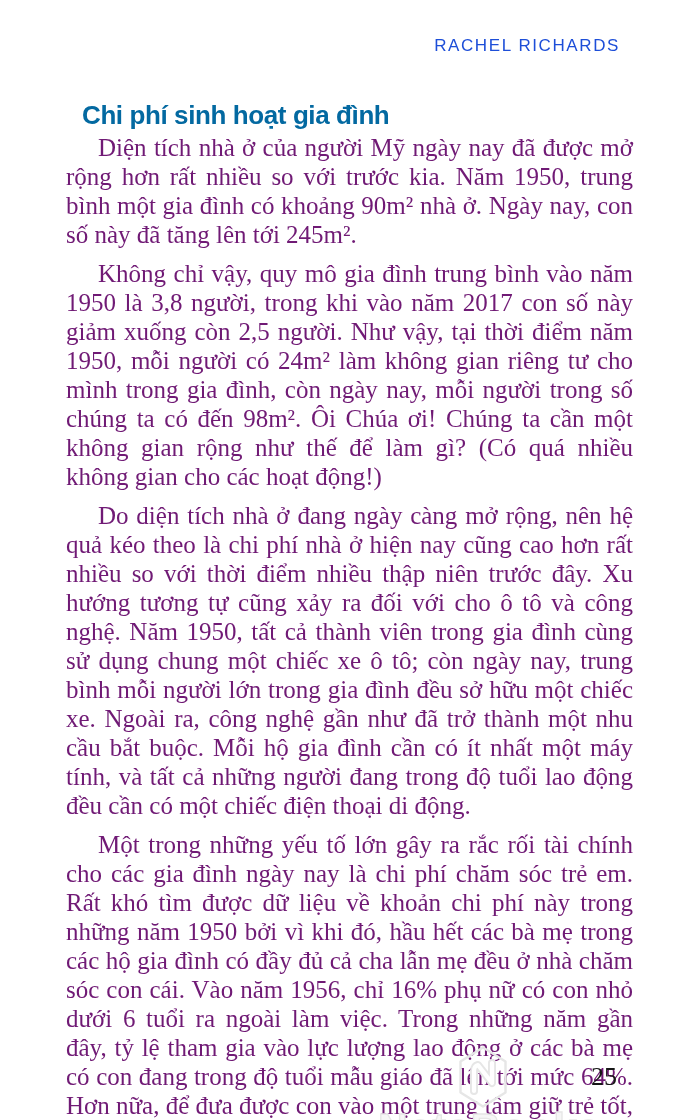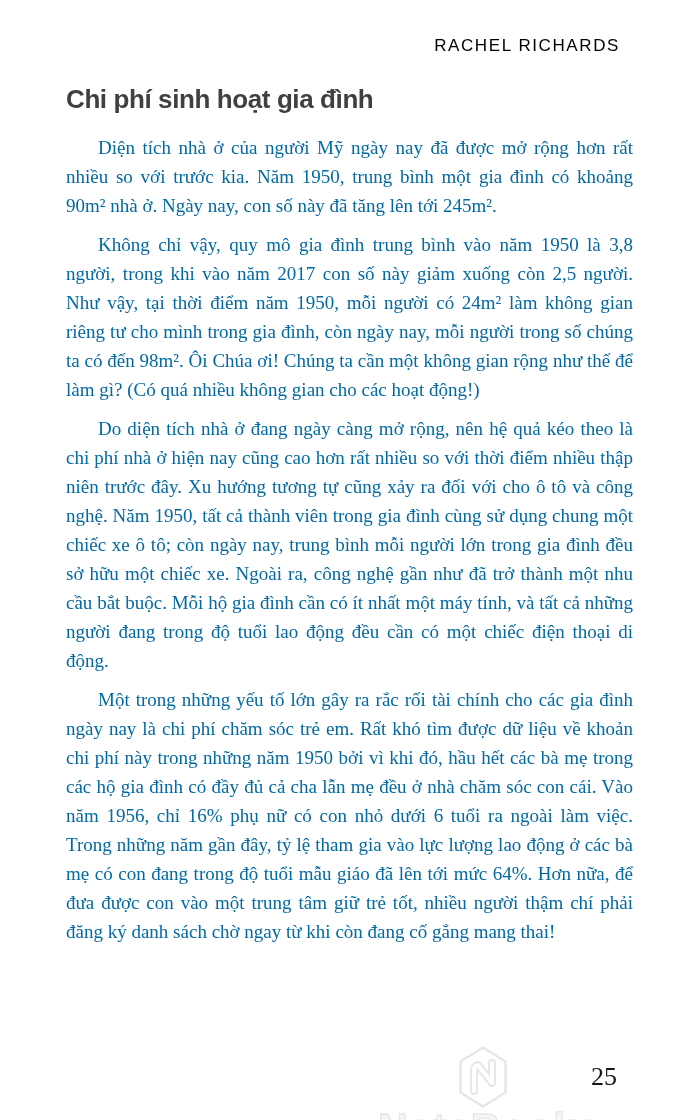--- a/index.html
+++ b/index.html
@@ -14,46 +14,46 @@
     background: #ffffff;
     overflow: hidden;
   }
   .running-head {
     position: absolute;
     top: 36px; right: 80px;
     font-family: "Liberation Sans", "DejaVu Sans", sans-serif;
     font-size: 17px;
     font-weight: 500;
     letter-spacing: 1.6px;
-    color: #000000;
+    color: #1d4ed8;
     white-space: nowrap;
   }
   .section-title {
     position: absolute;
     top: 84px; left: 66px;
-    margin: 0;
+    margin: 16px;
     font-family: "Liberation Sans", "DejaVu Sans", sans-serif;
     font-weight: 700;
     font-size: 26px;
     letter-spacing: -0.4px;
-    color: #404040;
+    color: #0369a1;
     white-space: nowrap;
   }
   .content {
     position: absolute;
     top: 133px; left: 66px;
     width: 567px;
   }
   .content p {
     margin: 0 0 10px 0;
     text-indent: 32px;
     text-align: justify;
-    font-size: 19px;
+    font-size: 25px;
     line-height: 29px;
-    color: #0369a1;
+    color: #701a75;
   }
   .watermark {
     position: absolute;
     top: 1046px; left: 364px;
     display: flex;
     align-items: center;
     z-index: 0;
     user-select: none;
     flex-direction: column;
   }

